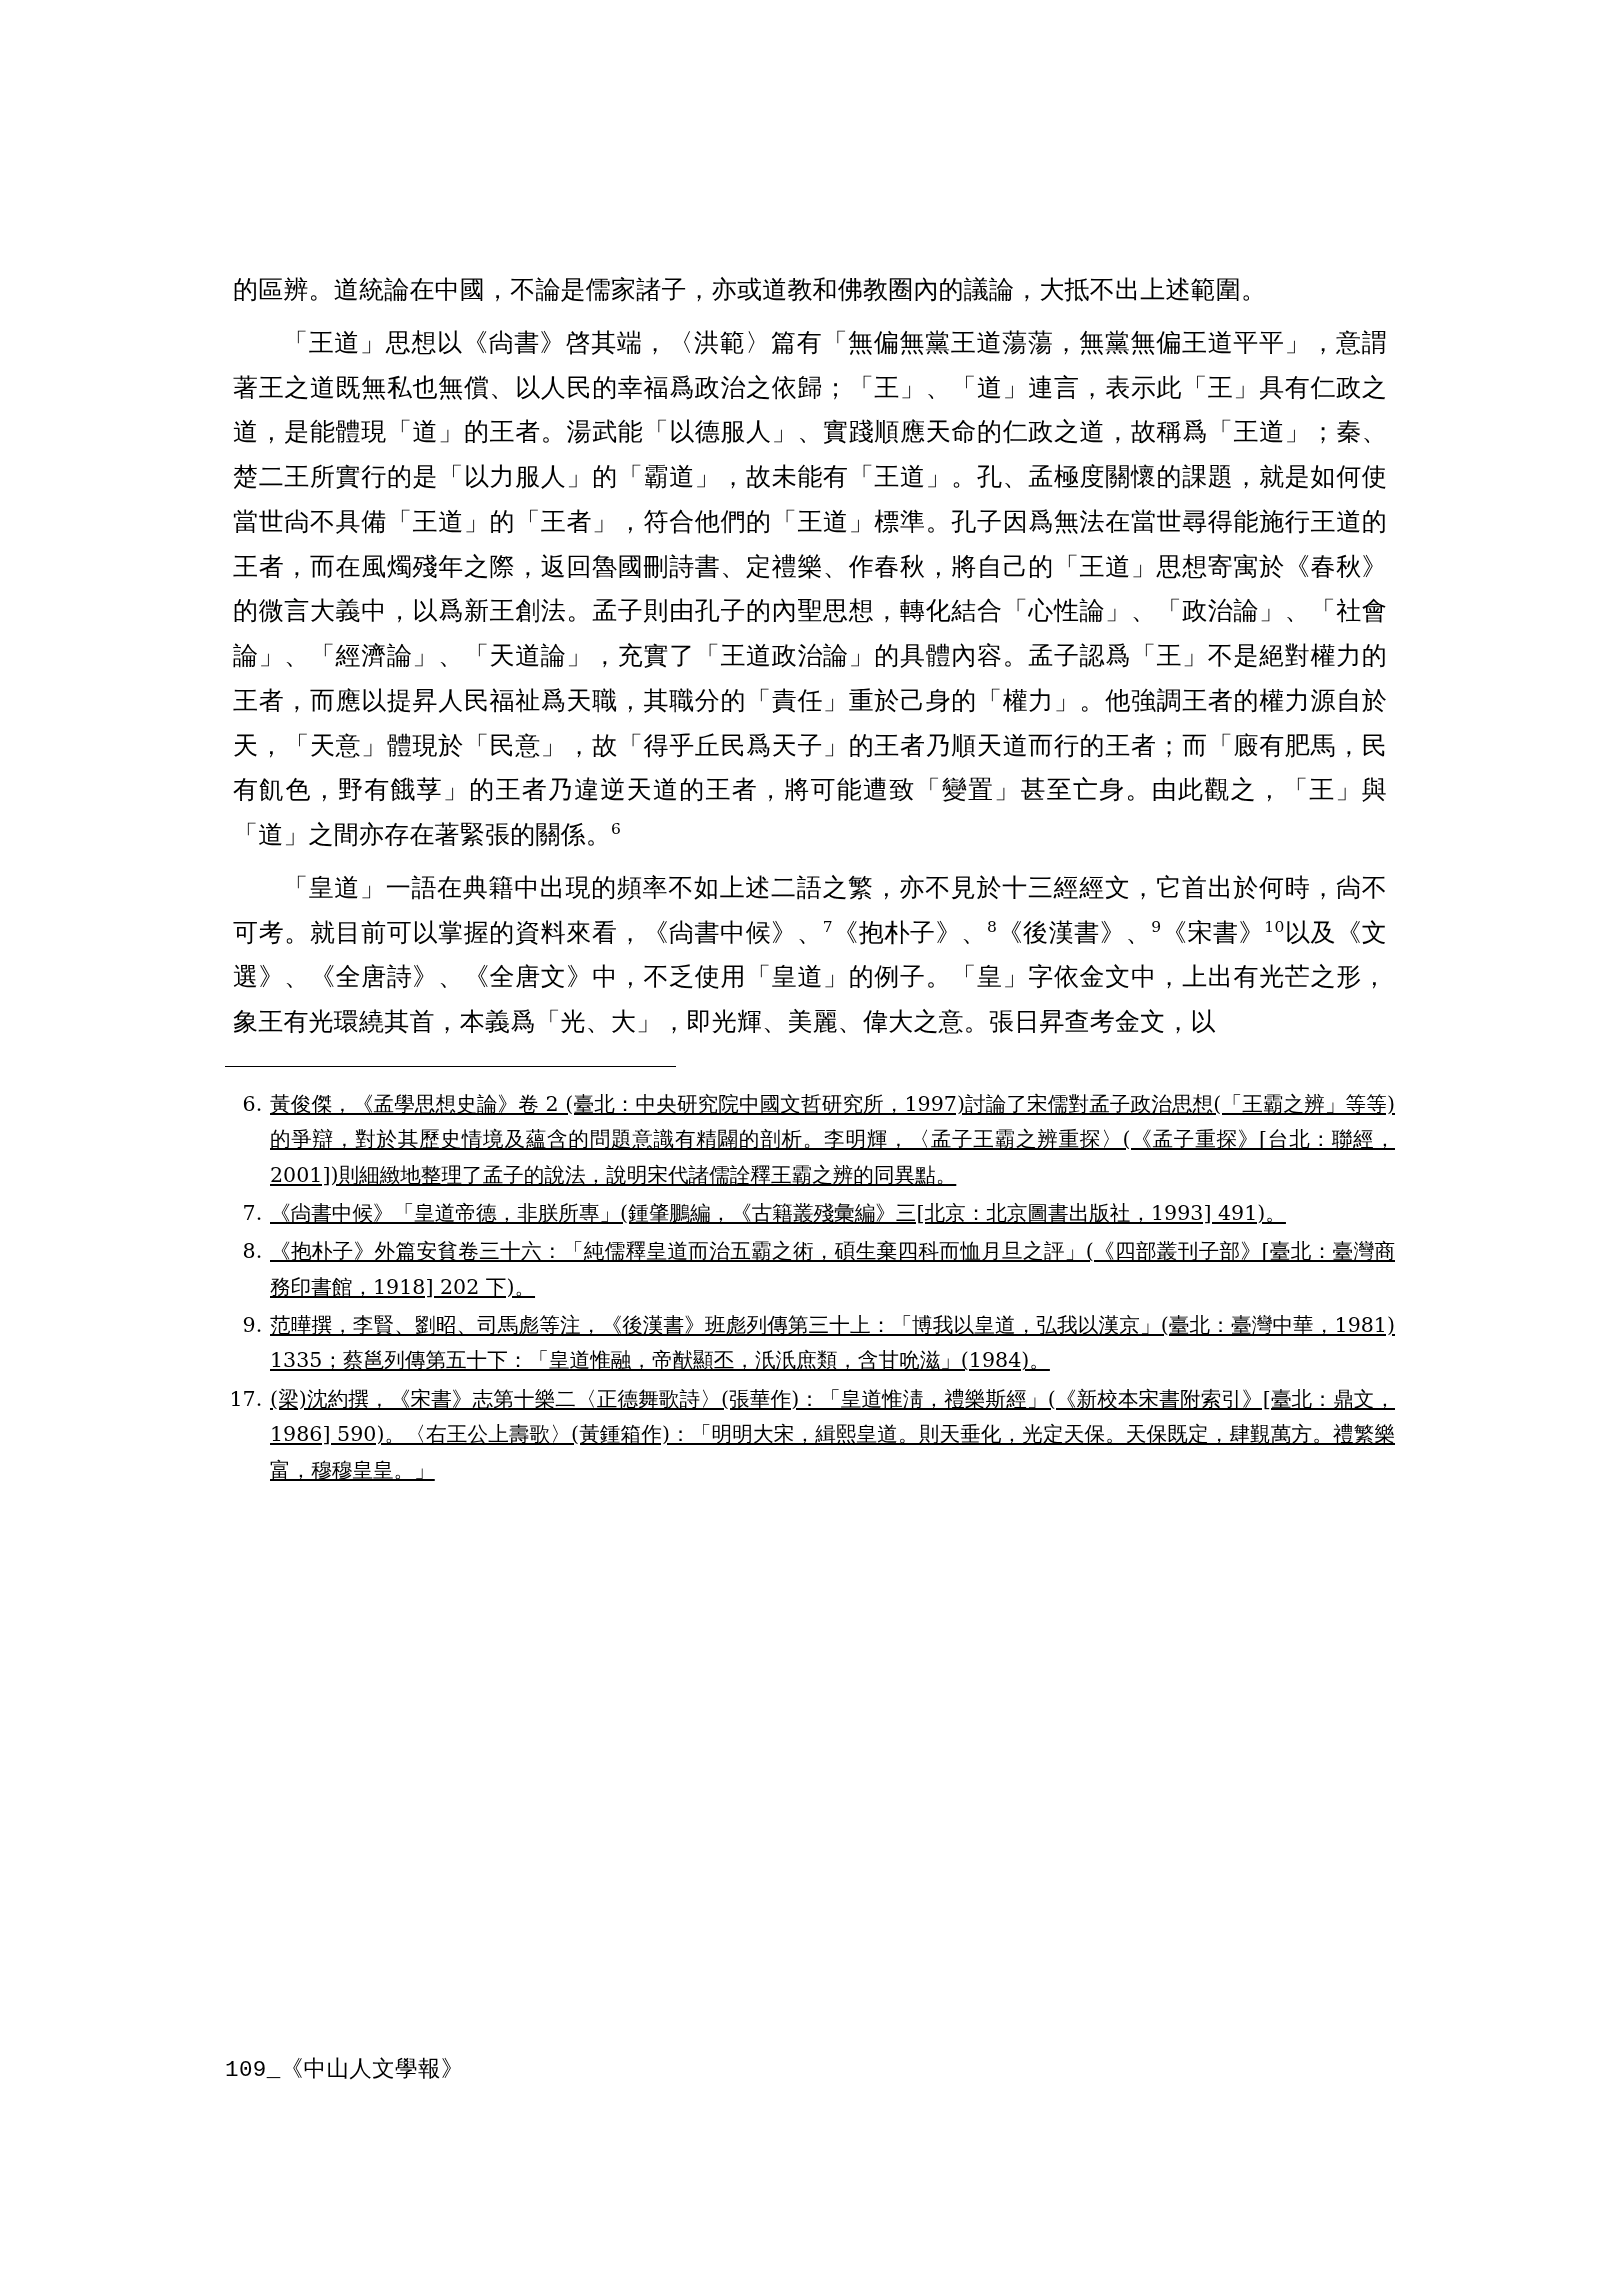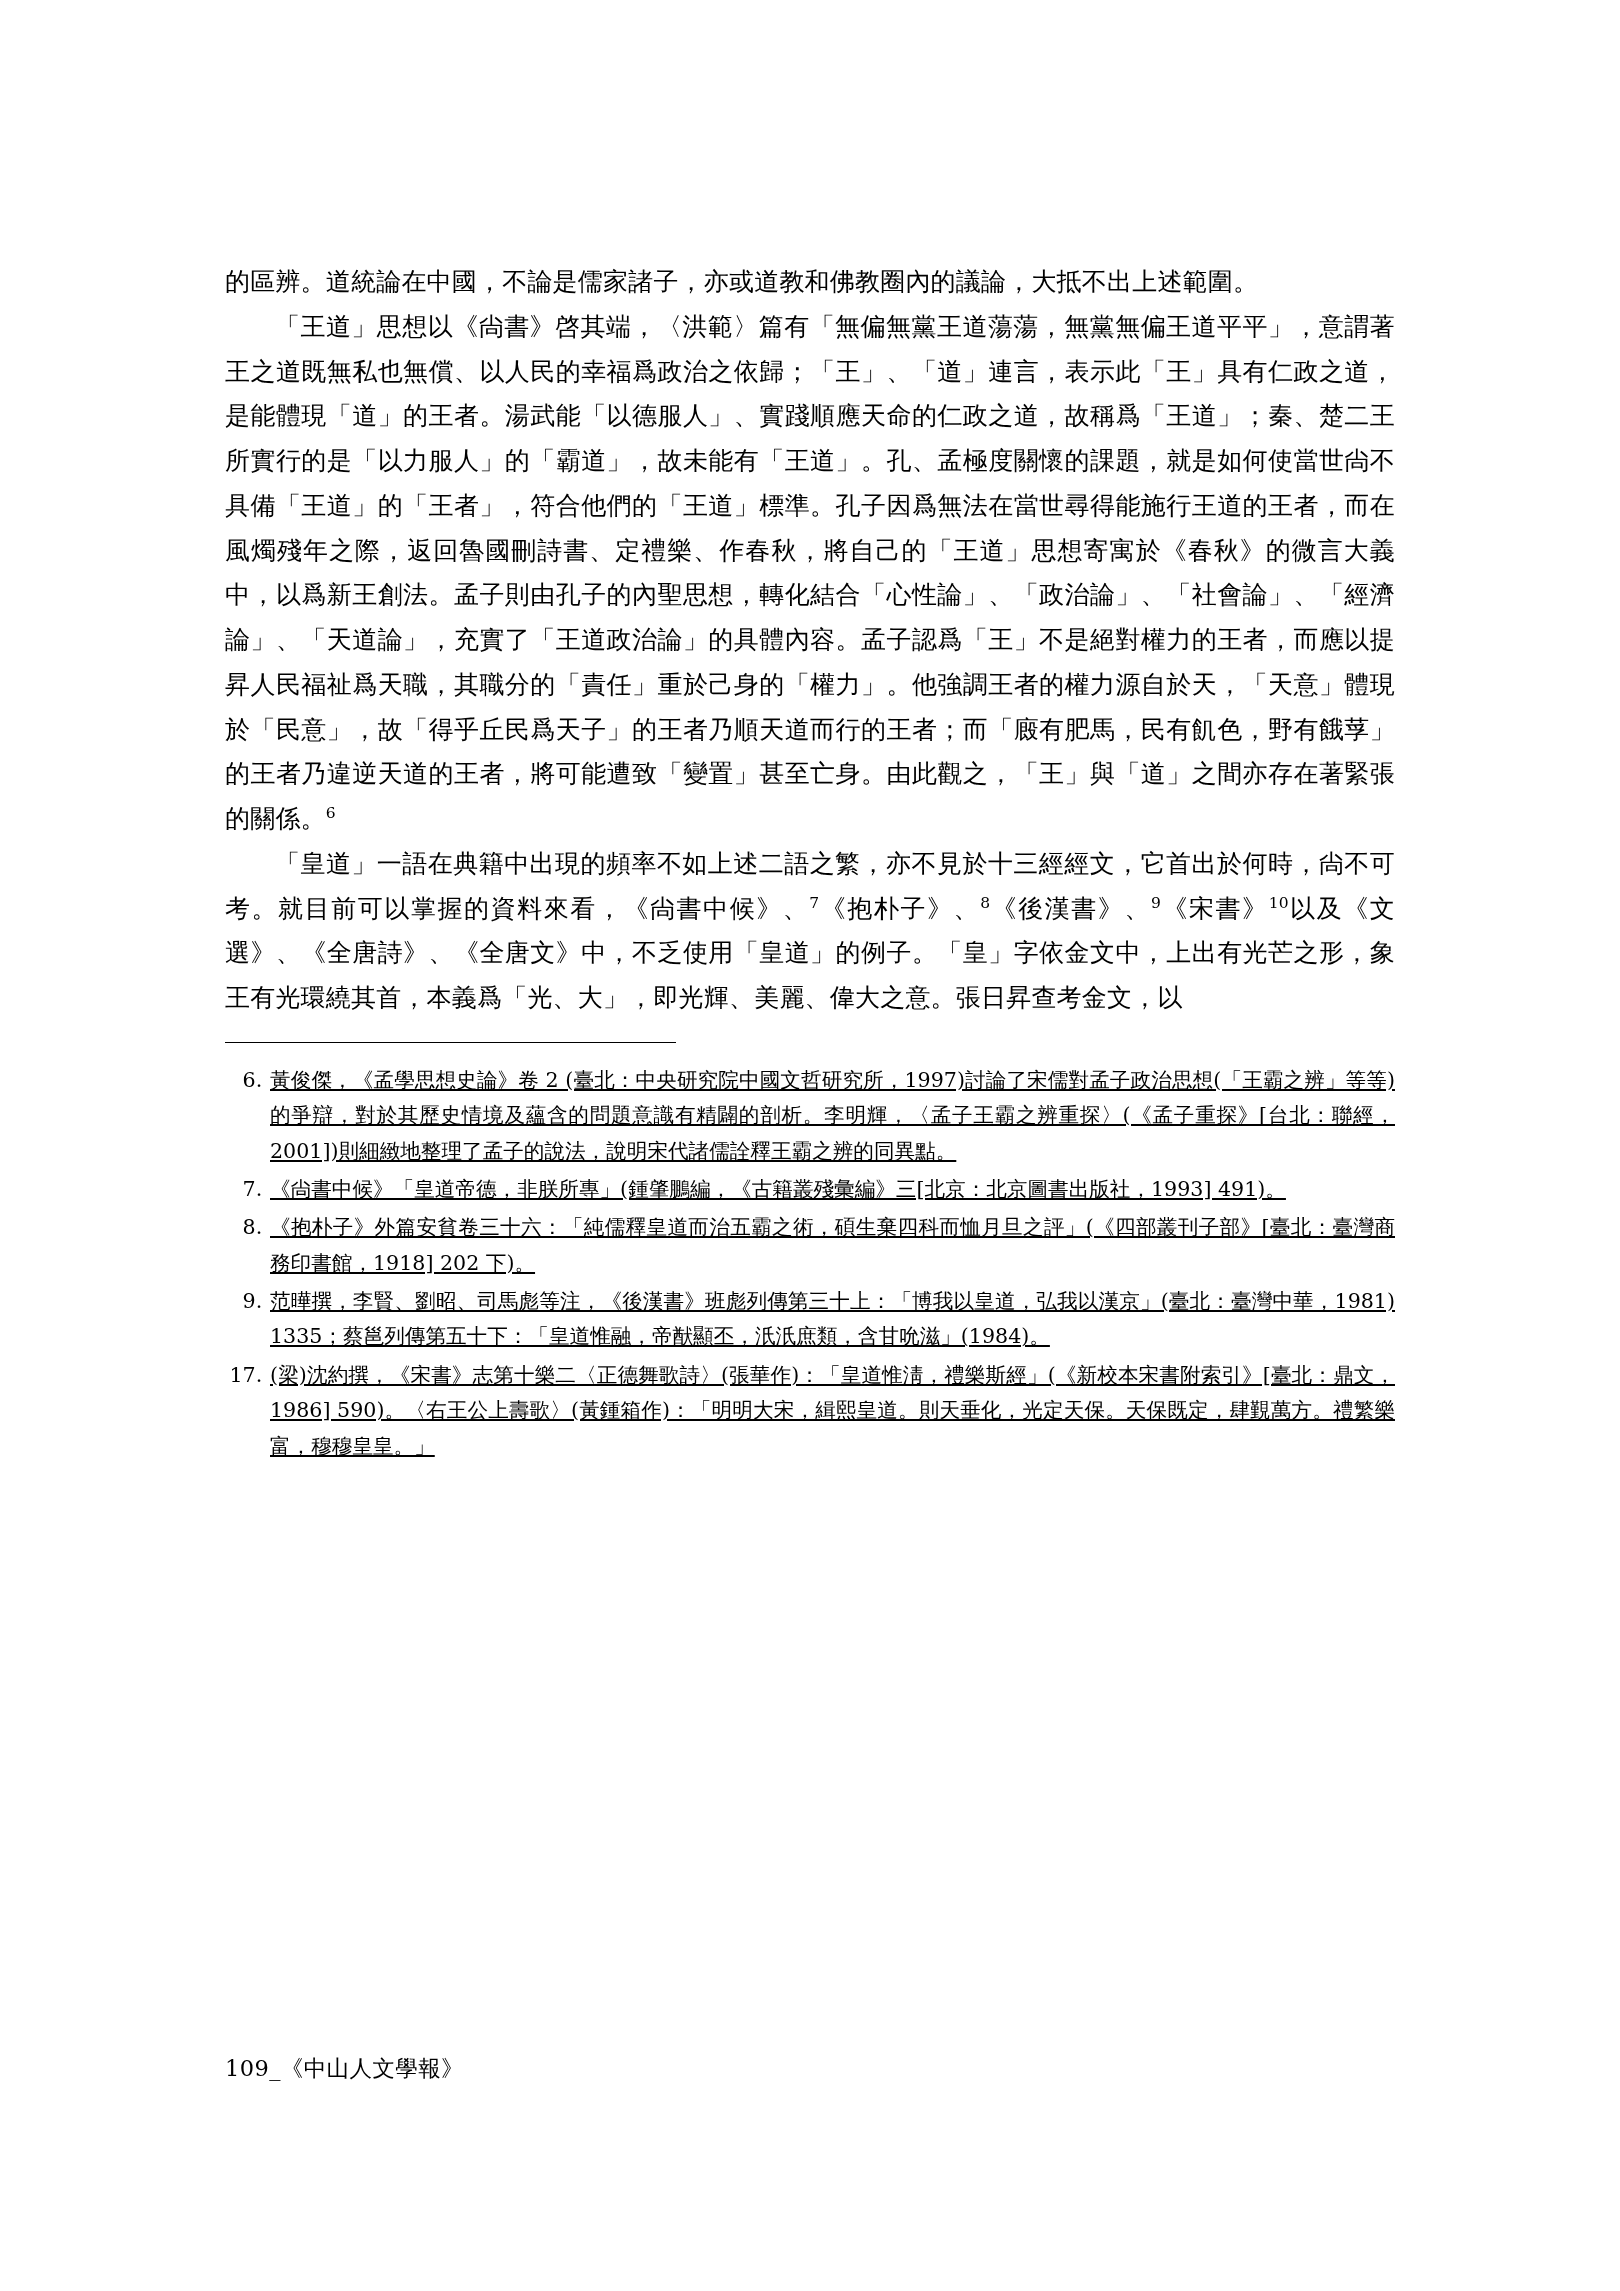--- a/index.html
+++ b/index.html
@@ -23,21 +23,21 @@
     padding: 260px 225px 0 225px;
   }
   .body-text {
     font-size: 25px;
     line-height: 1.79;
     text-align: justify;
     text-justify: inter-character;
     letter-spacing: 0.2px;
   }
   .body-text p {
-    margin: 0;
+    margin: 8px;
   }
   .indent {
     text-indent: 2em;
   }
   sup {
     font-size: 0.62em;
     vertical-align: super;
     line-height: 0;
   }
   .footnote-rule {
@@ -69,20 +69,21 @@
   .fn-body {
     flex: 1 1 auto;
     text-decoration: underline;
   }
   .footer {
     position: absolute;
     left: 225px;
     top: 2053px;
     font-size: 22.5px;
     letter-spacing: 0.4px;
+    font-family: Liberation Mono, monospace;
   }
 </style>
 </head>
 <body>
 
 <div class="page">
 
   <div class="body-text">
     <p>的區辨。道統論在中國，不論是儒家諸子，亦或道教和佛教圈內的議論，大抵不出上述範圍。</p>
     <p class="indent"><span>「王道」思想以《尙書》啓其端，〈洪範〉篇有「無偏無黨王道蕩蕩，無黨無偏王道平平」，意謂著王之道既無私也無償、以人民的幸福爲政治之依歸；「王」、「道」連言，表示此「王」具有仁政之道，是能體現「道」的王者。湯武能「以德服人」、實踐順應天命的仁政之道，故稱爲「王道」；秦、楚二王所實行的是「以力服人」的「霸道」，故未能有「王道」。孔、孟極度關懷的課題，就是如何使當世尙不具備「王道」的「王者」，符合他們的「王道」標準。孔子因爲無法在當世尋得能施行王道的王者，而在風燭殘年之際，返回魯國刪詩書、定禮樂、作春秋，將自己的「王道」思想寄寓於《春秋》的微言大義中，以爲新王創法。孟子則由孔子的內聖思想，轉化結合「心性論」、「政治論」、「社會論」、「經濟論」、「天道論」，充實了「王道政治論」的具體內容。孟子認爲「王」不是絕對權力的王者，而應以提昇人民福祉爲天職，其職分的「責任」重於己身的「權力」。他強調王者的權力源自於天，「天意」體現於「民意」，故「得乎丘民爲天子」的王者乃順天道而行的王者；而「廄有肥馬，民有飢色，野有餓莩」的王者乃違逆天道的王者，將可能遭致「變置」甚至亡身。由此觀之，「王」與「道」之間亦存在著緊張的關係。</span><sup>6</sup></p>

